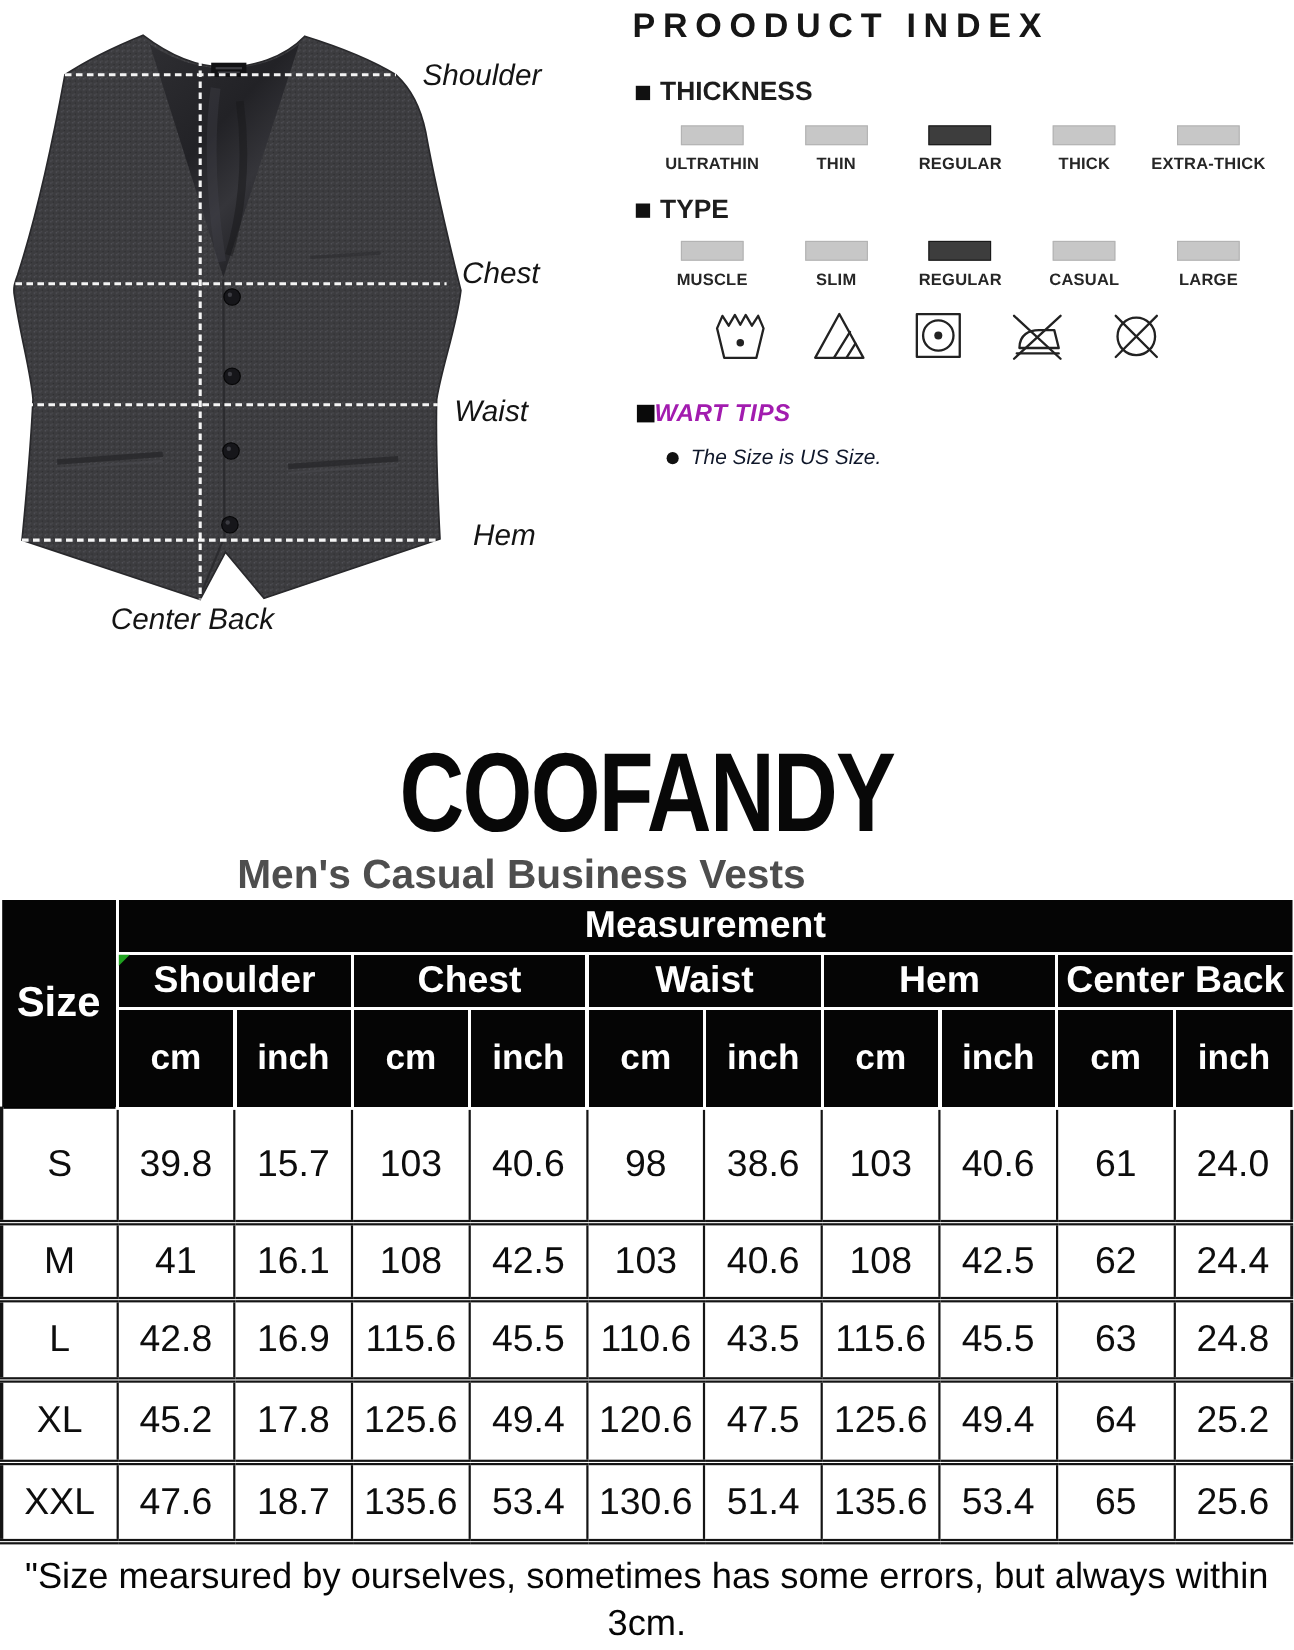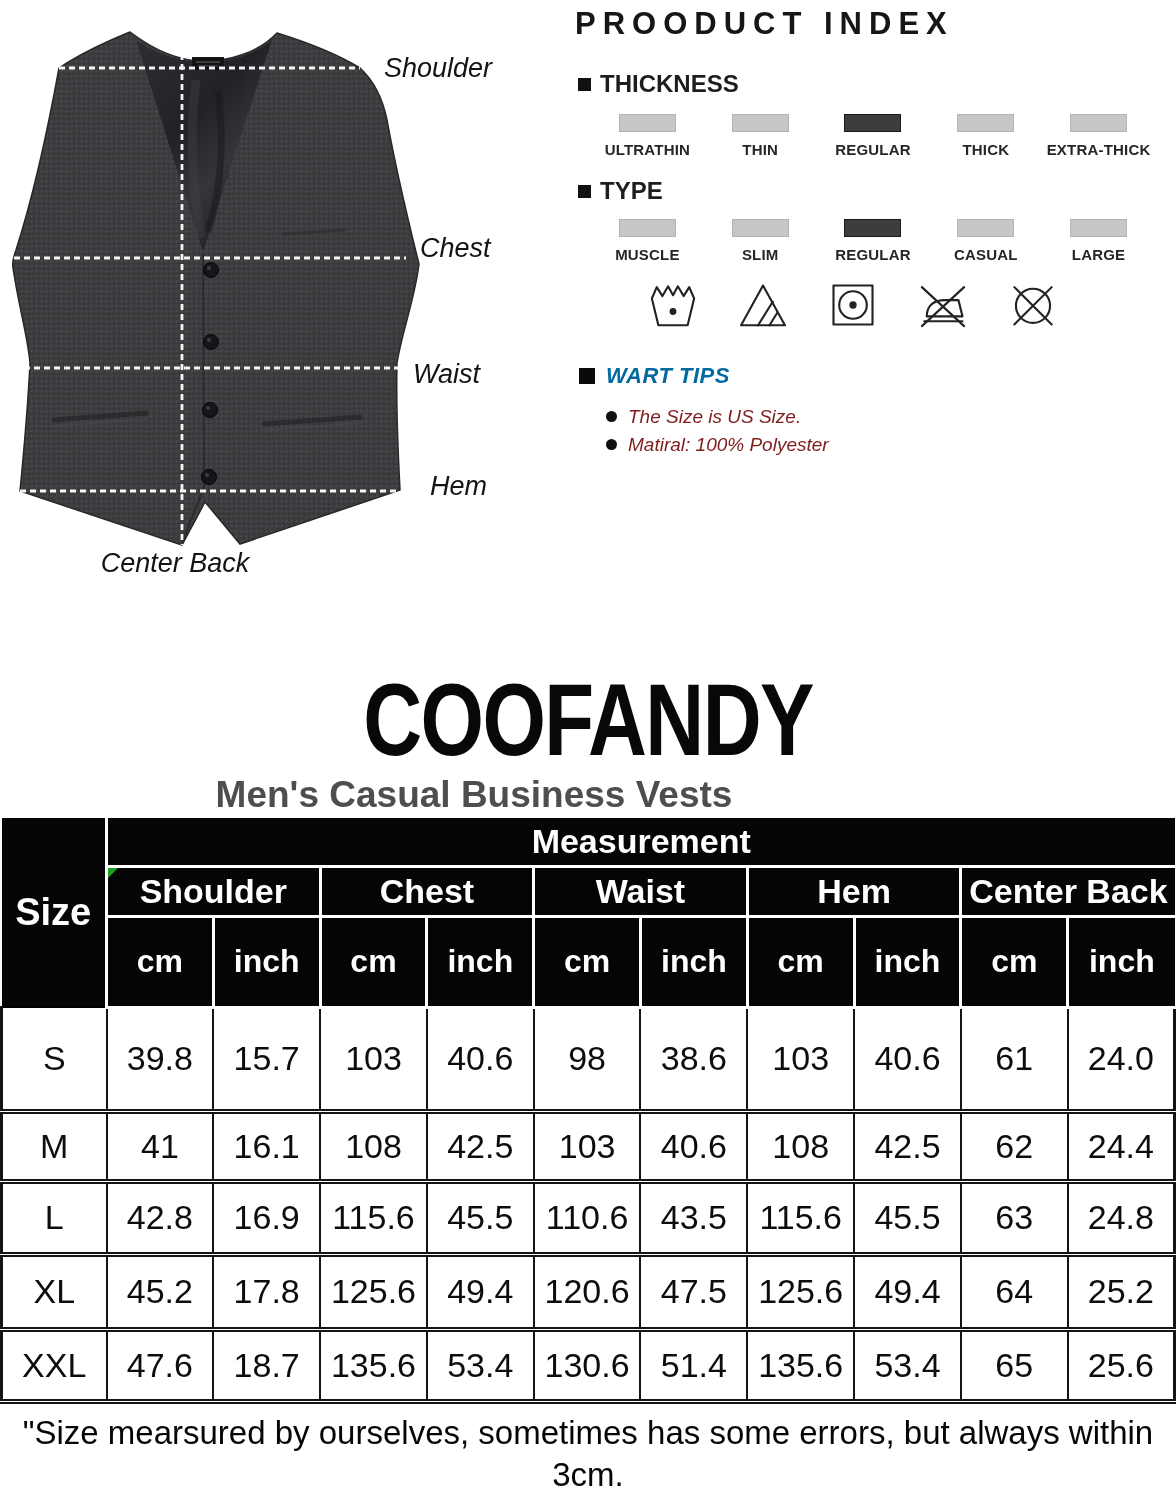--- a/index.html
+++ b/index.html
@@ -26,25 +26,25 @@
   .opts-0{top:106px;}
   .opts-1{top:211px;}
   .opt{width:112.8px;text-align:center;}
   .swatch{width:57px;height:18px;margin:8px auto 0;border:1px solid #b3b3b3;box-sizing:border-box;}
   .swatch.sel{border:1px solid #1a1a1a;}
   .opt-label{margin-top:9px;font-size:15px;font-weight:700;color:#262626;letter-spacing:.2px;white-space:nowrap;}
   .care-row{position:absolute;left:646px;top:279px;display:flex;gap:36px;align-items:center;}
   .care-icon{width:54px;height:52px;}
   .care-icon path,.care-icon rect,.care-icon circle,.care-icon line{stroke:#222;stroke-width:2.6;fill:none;stroke-linecap:round;stroke-linejoin:round;}
   .care-icon .fdot{fill:#222;stroke:none;}
-  .tips-head{position:absolute;left:579px;top:363px;display:flex;align-items:center;gap:11px;color:#0369a1;}
+  .tips-head{position:absolute;left:579px;top:363px;display:flex;align-items:center;color:#a21caf;}
   .tips-head .sq{width:16px;height:16px;background:#0a0a0a;}
   .tips-head .t{font-size:22px;font-weight:700;font-style:italic;letter-spacing:.5px;}
   .tips{position:absolute;left:606px;top:404px;width:556px;margin:0;padding:0;list-style:none;}
-  .tips li{position:relative;padding-left:22px;font-style:italic;font-size:19px;line-height:25px;color:#7f1d1d;margin-bottom:3px;}
+  .tips li{position:relative;padding-left:22px;font-style:italic;font-size:19px;line-height:25px;color:#0f172a;margin-bottom:3px;}
   .tips li::before{content:"";position:absolute;left:0;top:7px;width:11px;height:11px;border-radius:50%;background:#111;}
 
   
   .banner{position:absolute;left:0;top:585px;width:1176px;height:90px;background:#0b0b0b;
           border-top:2px solid #8d8d8d;border-bottom:2px solid #8d8d8d;box-sizing:border-box;
           display:flex;align-items:center;justify-content:center;}
   .banner span{color:#fff;font-size:44px;font-weight:700;}
   .brand{position:absolute;left:0;top:672px;width:1176px;text-align:center;line-height:96px;}
   .brand span{display:inline-block;transform:scaleX(.8);font-size:102px;font-weight:900;letter-spacing:-2px;color:#080808;}
   .subtitle{position:absolute;left:0;top:774px;width:948px;text-align:center;font-size:37px;font-weight:700;color:#4e4e4e;}
@@ -234,21 +234,20 @@
         <line x1="55" y1="10" x2="9" y2="56"></line>
       </svg>
     </div>
 
     <div class="tips-head">
       <span class="sq"></span>
       <span class="t">WART TIPS</span>
     </div>
     <ul class="tips">
         <li>The Size is US Size.</li>
-        <li>Matiral: 100% Polyester</li>
       </ul>
   </section>
 
   <div class="brand">
     <span>COOFANDY</span>
   </div>
   <div class="subtitle">Men's Casual Business Vests</div>
 
   <table class="size-table">
     <colgroup>

